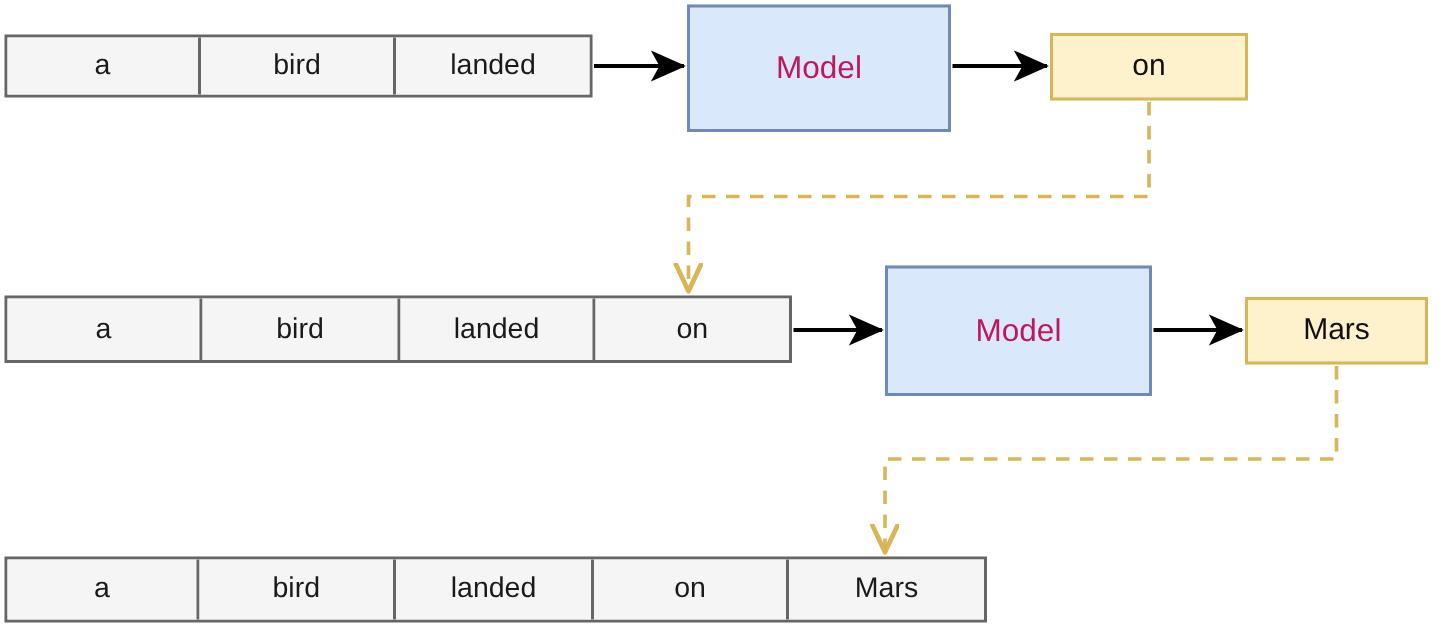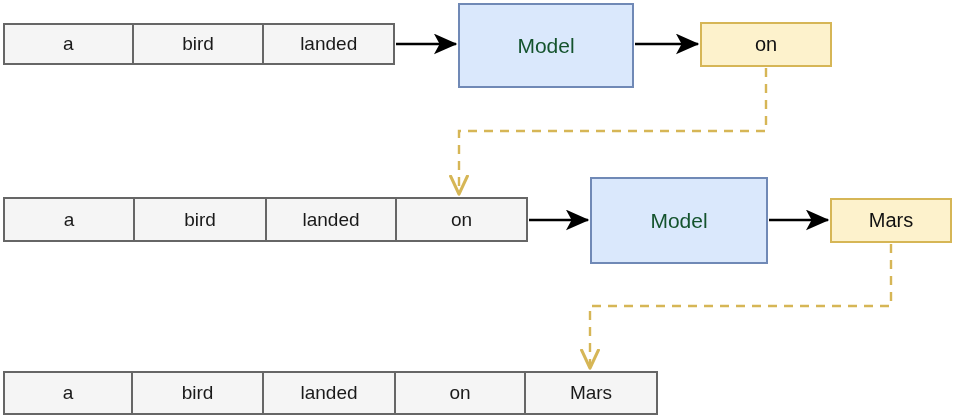--- a/index.html
+++ b/index.html
@@ -60,21 +60,21 @@
   
   .model-box {
     position: absolute;
     box-sizing: border-box;
     display: flex;
     align-items: center;
     justify-content: center;
     background: #dae8fc;
     border: 2px solid #7089b6;
     font-size: 21px;
-    color: #14532d;
+    color: #be185d;
     z-index: 2;
   }
   #model-box-1 { left: 458px; top: 3px;   width: 176px; height: 85px; }
   #model-box-2 { left: 590px; top: 177px; width: 178px; height: 87px; }
 
   
   .pred-box {
     position: absolute;
     box-sizing: border-box;
     display: flex;

